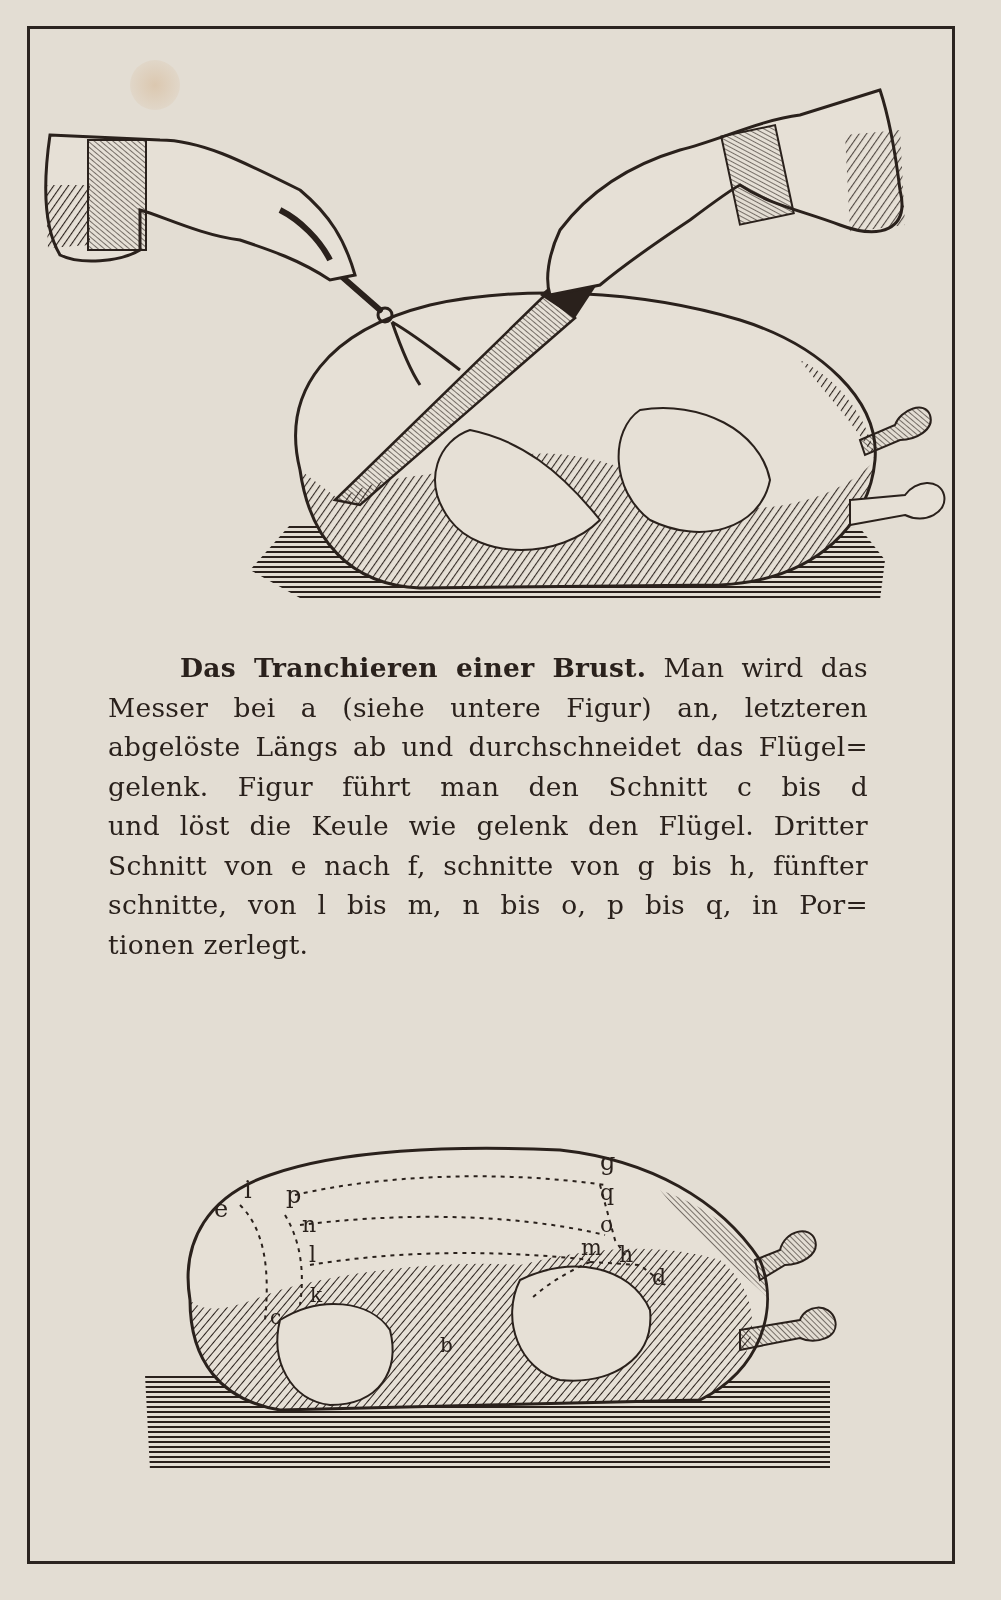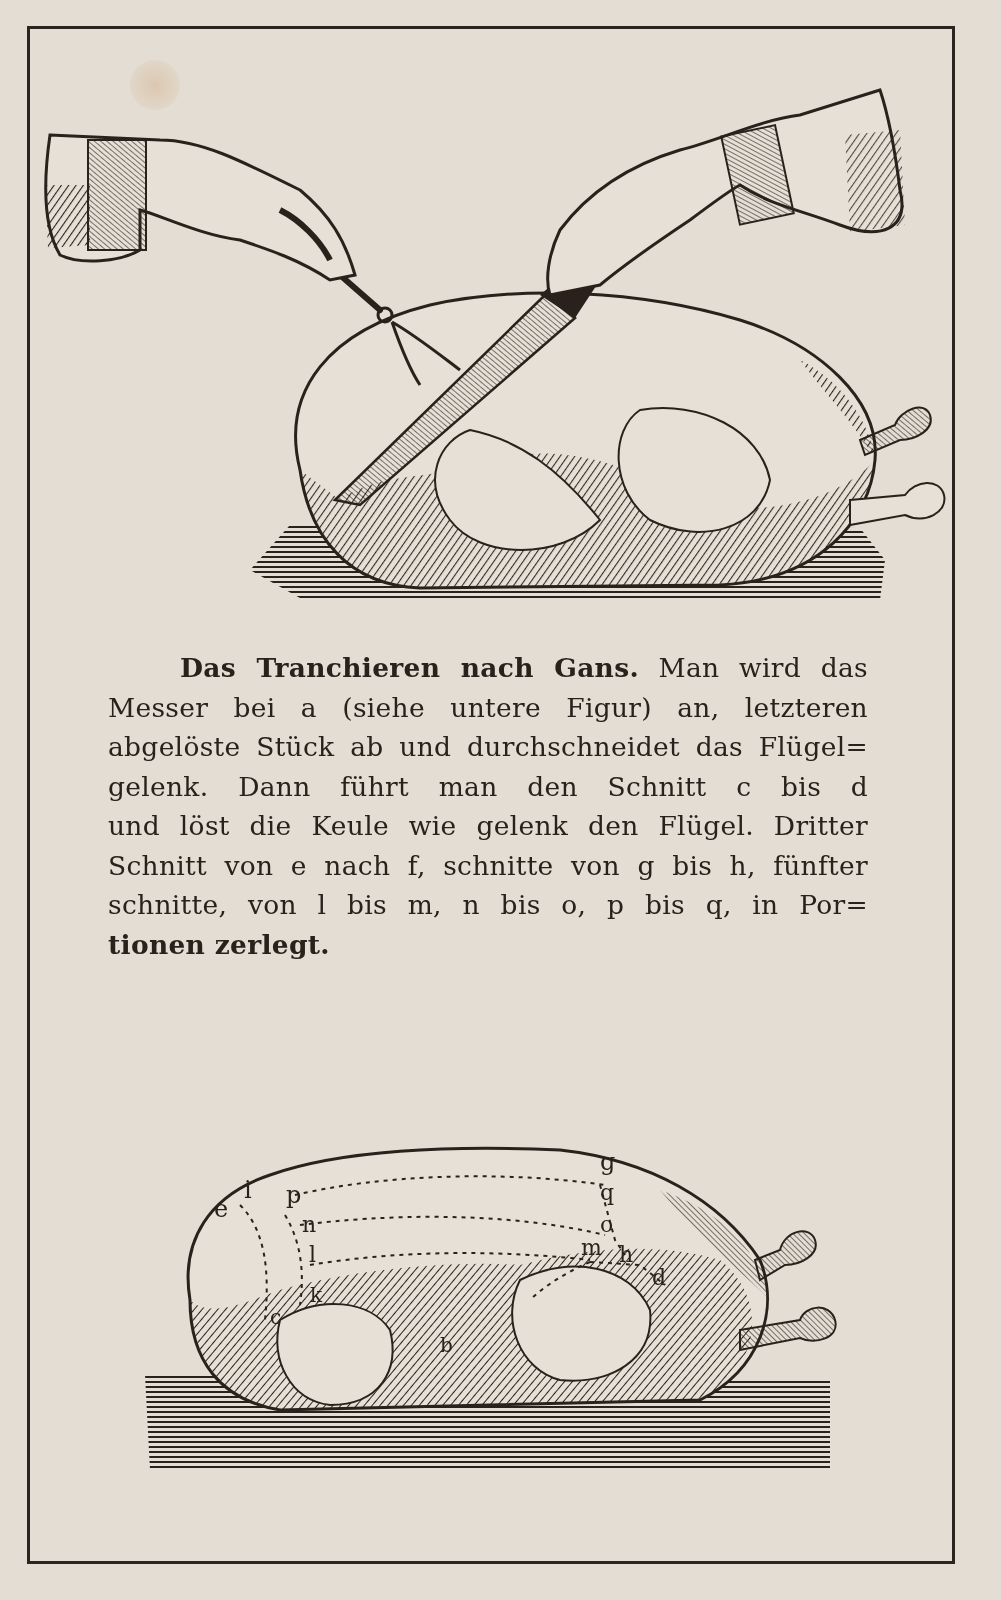--- a/index.html
+++ b/index.html
@@ -21,21 +21,21 @@
   .fig-top { left:34px; top:80px; width:930px; height:540px; }
   .fig-bottom { left:140px; top:1130px; width:720px; height:340px; }
   .text-block {
     position:absolute; left:108px; top:648px; width:760px;
     color:#2a211c;
     font-family: "DejaVu Serif", serif;
     font-size:26.5px; line-height:39.5px;
     letter-spacing:0.3px;
   }
   .text-block .line { display:block; white-space:nowrap; text-align:justify; text-align-last:justify; }
-  .text-block .line.last { text-align-last:left;font-weight:bold; }
+  .text-block .line.last { text-align-last:left; }
   .text-block .line.first { padding-left:72px; }
   .title { font-weight:bold; }
 </style>
 </head>
 <body>
 
 <div class="frame"></div>
 <div class="stain"></div>
 
 <div class="figure fig-top">
@@ -87,24 +87,24 @@
 
     <g>
       <path d="M880,90 L800,115 C760,120 720,140 680,150 C630,165 590,190 560,230 C548,255 545,280 550,295 L600,285 C630,260 660,240 690,220 C710,205 730,190 740,185 C770,205 800,210 840,225 C880,240 910,230 900,190 C895,150 890,120 880,90 Z" fill="#e6e0d6" stroke="#2a211c" stroke-width="3"></path>
       <rect x="730" y="130" width="55" height="90" fill="url(#hatchFine)" stroke="#2a211c" stroke-width="2" transform="rotate(-12 757 175)"></rect>
       <path d="M845,135 L900,130 L905,225 L850,232 Z" fill="url(#hatch)" opacity="0.8"></path>
     </g>
   </svg>
 </div>
 
 <div class="text-block">
-  <span class="line first"><span class="title">Das Tranchieren nach Gans.</span><span> Man wird das</span></span>
+  <span class="line first"><span class="title">Das Tranchieren einer Brust.</span><span> Man wird das</span></span>
   <span class="line">Messer bei a (siehe untere Figur) an, letzteren</span>
-  <span class="line">abgelöste Stück ab und durchschneidet das Flügel=</span>
-  <span class="line">gelenk.  Dann führt man den Schnitt c bis d</span>
+  <span class="line">abgelöste Längs ab und durchschneidet das Flügel=</span>
+  <span class="line">gelenk.  Figur führt man den Schnitt c bis d</span>
   <span class="line">und löst die Keule wie gelenk den Flügel.  Dritter</span>
   <span class="line">Schnitt von e nach f, schnitte von g bis h, fünfter</span>
   <span class="line">schnitte, von l bis m, n bis o, p bis q, in Por=</span>
   <span class="line last">tionen zerlegt.</span>
 </div>
 
 <div class="figure fig-bottom">
   <svg width="720" height="340" viewBox="140 1130 720 340" xmlns="http://www.w3.org/2000/svg">
     <defs>
       <pattern id="bh" width="6" height="6" patternUnits="userSpaceOnUse" patternTransform="rotate(40)">

